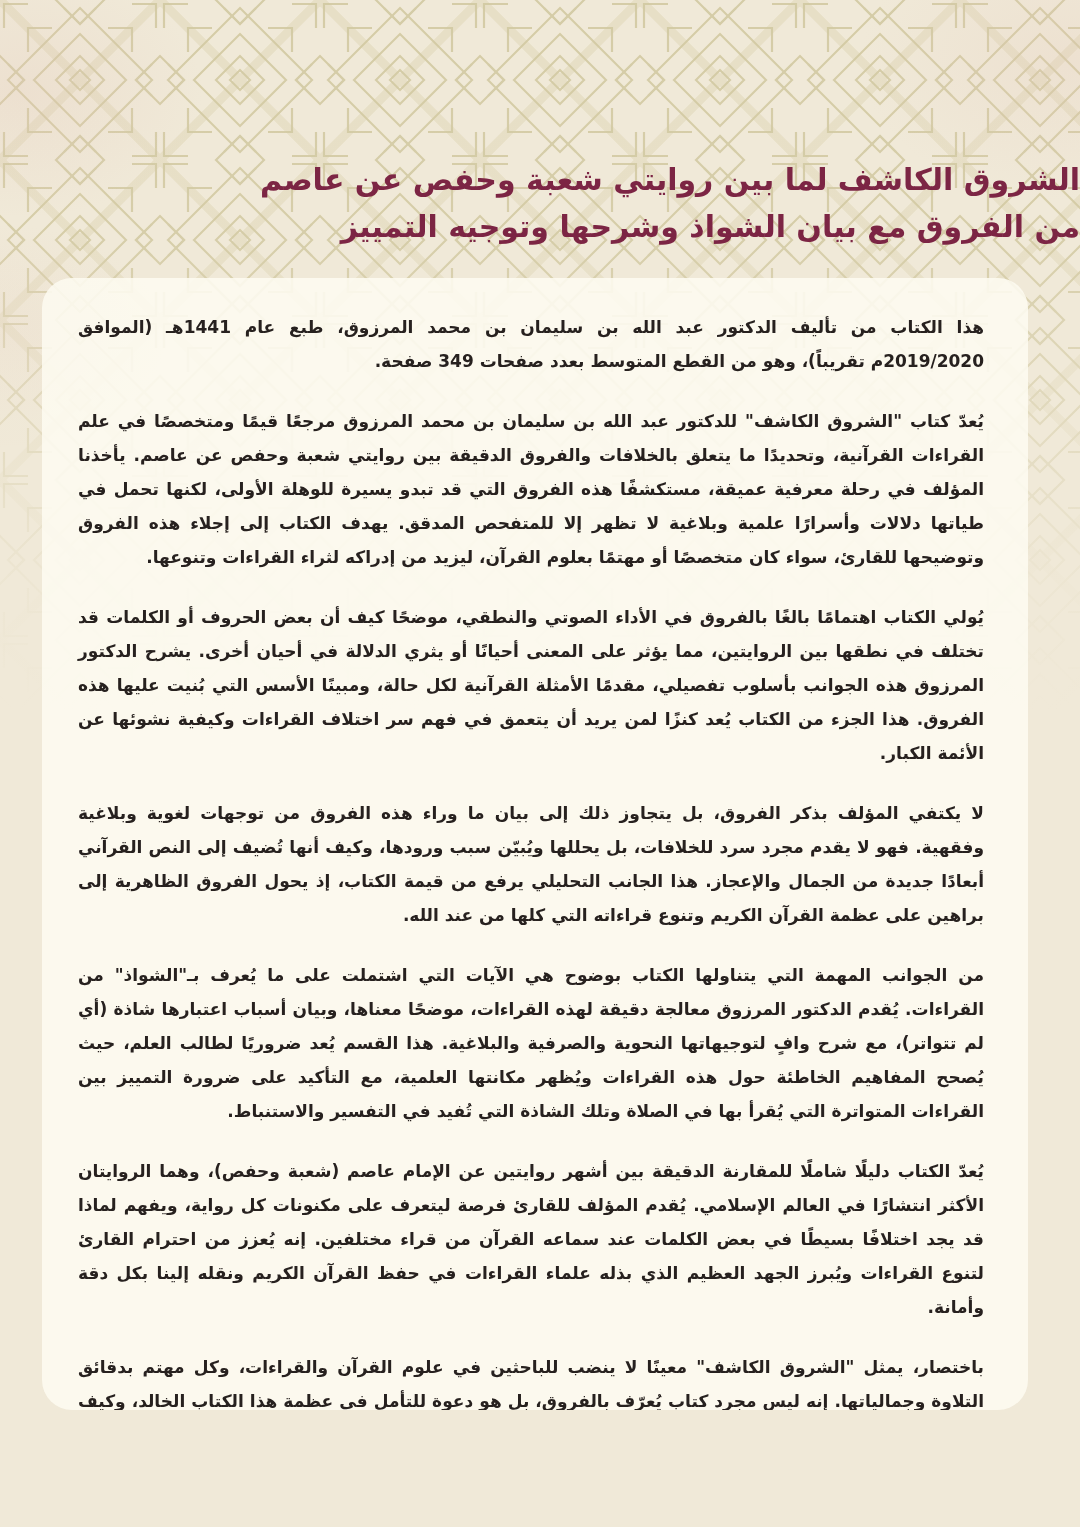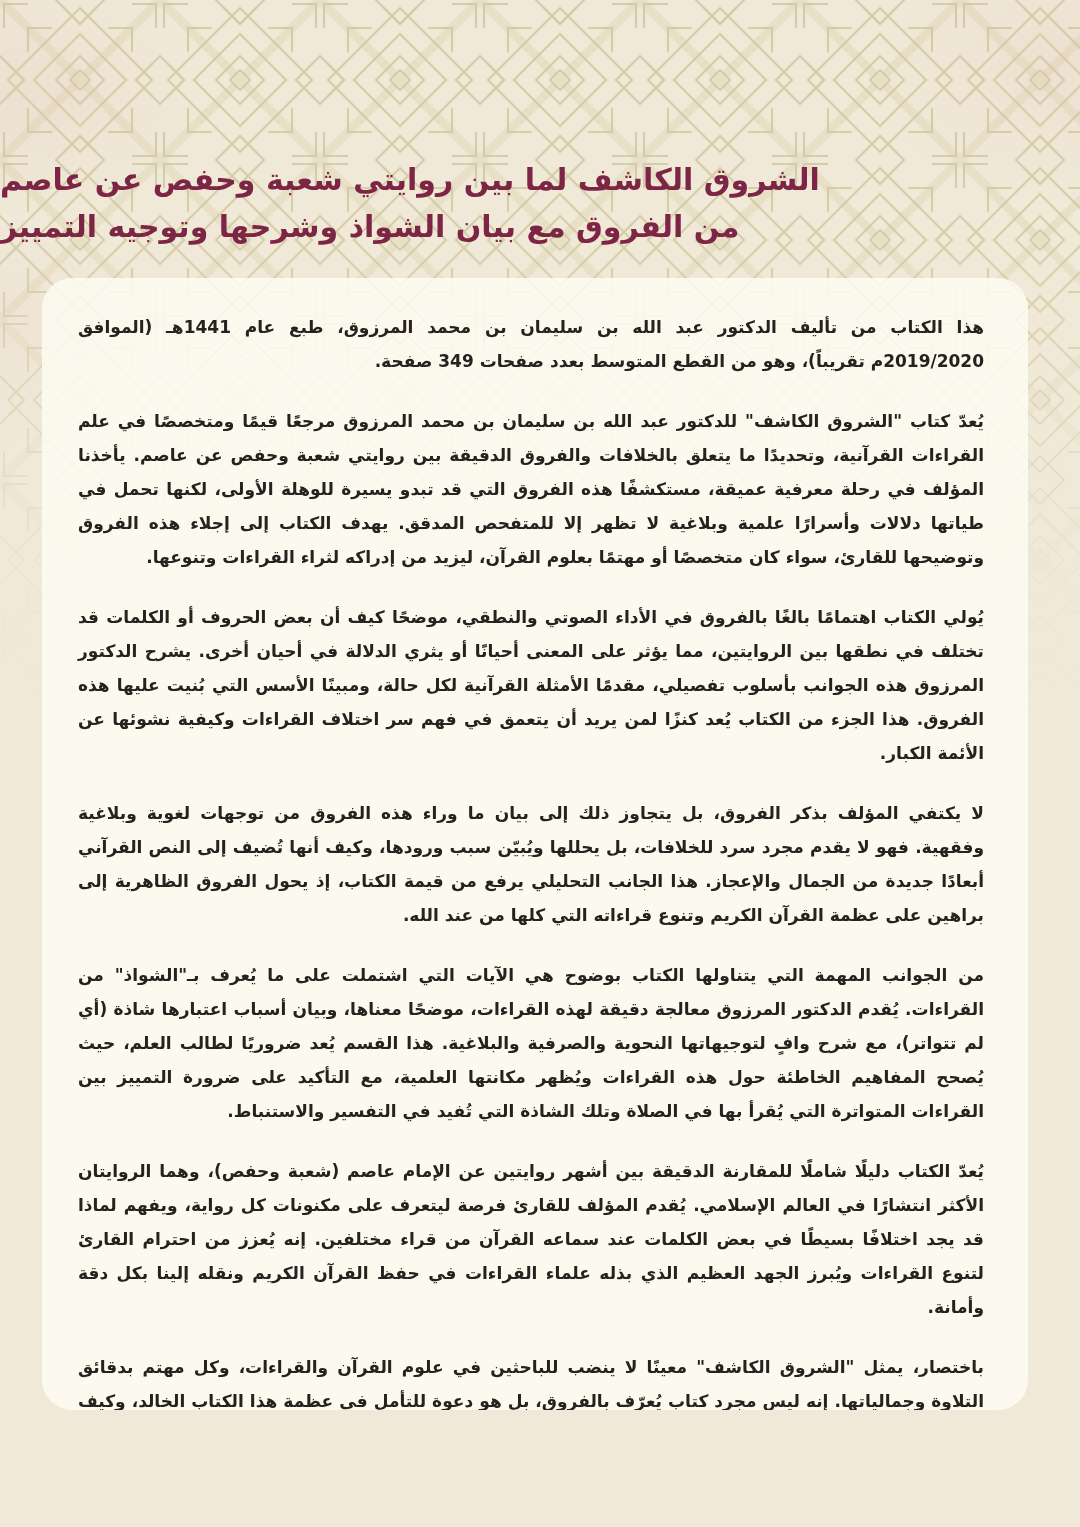--- a/index.html
+++ b/index.html
@@ -49,21 +49,21 @@
       radial-gradient(260px 180px at 2% 6%, rgba(226, 196, 182, 0.25), rgba(226, 196, 182, 0) 70%),
       radial-gradient(300px 200px at 99% 4%, rgba(226, 196, 182, 0.22), rgba(226, 196, 182, 0) 70%),
       radial-gradient(240px 160px at 0% 22%, rgba(226, 196, 182, 0.18), rgba(226, 196, 182, 0) 70%);
   }
   .title {
     position: absolute;
     z-index: 2;
     top: 156px;
     left: 0;
     width: 100%;
-    text-align: left;
+    text-align: right;
     direction: rtl;
     color: #7c2544;
     font-weight: 700;
     font-size: 30px;
     line-height: 47px;
     letter-spacing: 0;
   }
   .panel {
     position: absolute;
     z-index: 1;

